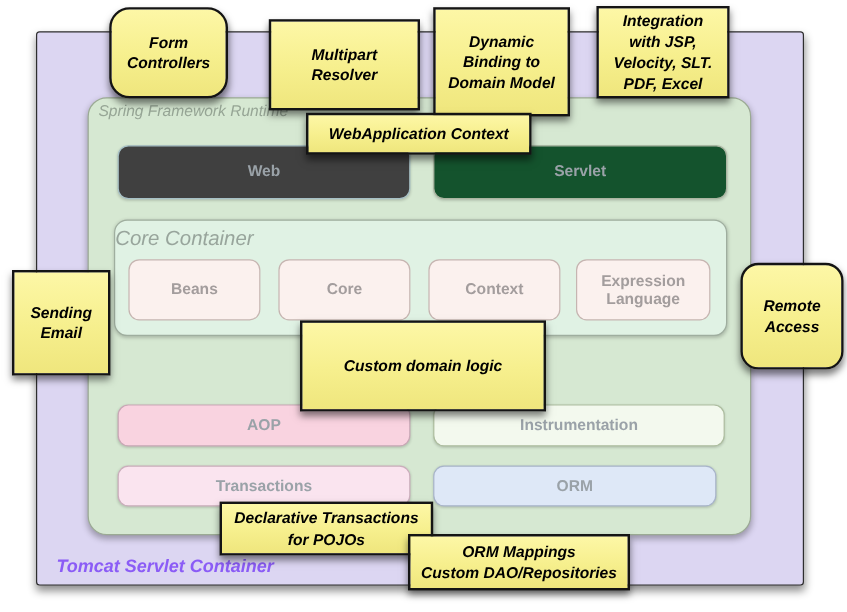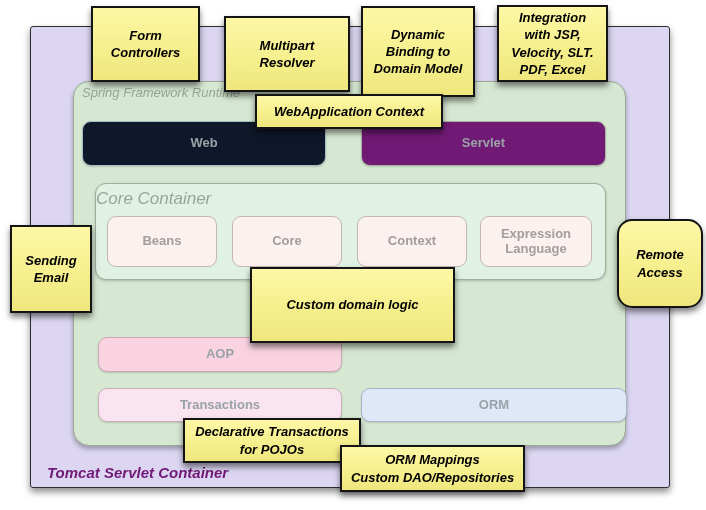--- a/index.html
+++ b/index.html
@@ -8,41 +8,41 @@
     font-family:"Liberation Sans","DejaVu Sans",sans-serif;
   }
   
   .tomcat{
     position:absolute;left:30px;top:26px;width:640px;height:462px;
     background:#dcd6f2;border:1.5px solid #2e2e2e;border-radius:3px;
     box-shadow:0 4px 7px rgba(0,0,0,.45);z-index:1;box-sizing:border-box;
   }
   .tomcat-label{
     position:absolute;left:47px;top:464px;z-index:4;
-    font-weight:bold;font-style:italic;font-size:15px;color:#701a75;
+    font-weight:bold;font-style:italic;font-size:15px;color:#8b5cf6;
   }
   
   .spring{
     position:absolute;left:73px;top:81px;width:553px;height:365px;
     background:#d6e8d2;border:1px solid #9baa94;border-radius:16px;
     box-shadow:0 3px 5px rgba(0,0,0,.3);z-index:2;box-sizing:border-box;
   }
   .spring-label{
     position:absolute;left:82px;top:85px;z-index:3;
     font-style:italic;font-size:13px;color:#96a595;
   }
   
   .module{
     position:absolute;display:flex;align-items:center;justify-content:center;
     border-radius:9px;font-weight:bold;font-size:13px;color:#9aa2a8;
     text-align:center;z-index:3;box-sizing:border-box;line-height:1.15;
     box-shadow:0 1px 2px rgba(0,0,0,.15);
   }
-  .web{left:82px;top:121px;width:244px;height:45px;background:#0f172a;border:1px solid #a6c0c6;}
-  .servlet{left:361px;top:121px;width:245px;height:45px;background:#701a75;border:1px solid #aab5a1;}
+  .web{left:98px;top:121px;width:244px;height:45px;background:#404040;border:1px solid #a6c0c6;}
+  .servlet{left:361px;top:121px;width:245px;height:45px;background:#14532d;border:1px solid #aab5a1;}
   .core-wrap{
     position:absolute;left:95px;top:183px;width:511px;height:97px;
     background:#e0f2e4;border:1px solid #9fae9f;border-radius:11px;
     z-index:3;box-sizing:border-box;box-shadow:0 1px 3px rgba(0,0,0,.2);
   }
   .core-title{
     position:absolute;left:0;top:5px;width:100%;text-align:left;
     font-style:italic;font-size:17px;color:#98a59c;
   }
   .subbox{
@@ -51,31 +51,31 @@
     font-weight:bold;font-size:13px;color:#a39d9d;text-align:center;line-height:1.15;
     box-sizing:border-box;
   }
   .beans{left:11px;width:110px;}
   .core{left:136px;width:110px;}
   .context{left:261px;width:110px;text-align:right;}
   .expr{left:384px;width:112px;}
   .aop{left:98px;top:337px;width:244px;height:35px;background:#f9d3e0;border:1px solid #c9a7b6;}
   .instr{left:361px;top:337px;width:243px;height:35px;background:#f3f9ee;border:1px solid #adbd9f;}
   .trans{left:98px;top:388px;width:244px;height:34px;background:#fae4ef;border:1px solid #cbadbc;text-align:right;}
-  .orm{left:361px;top:388px;width:266px;height:34px;background:#dee8f7;border:1px solid #a8b4ca;}
+  .orm{left:361px;top:388px;width:236px;height:34px;background:#dee8f7;border:1px solid #a8b4ca;}
   
   .note{
     position:absolute;z-index:10;box-sizing:border-box;padding:2px 3px;
     background:linear-gradient(180deg,#fdf7a6 0%,#f6ef8d 55%,#efe67d 100%);
     border:2px solid #141414;box-shadow:0 4px 6px rgba(0,0,0,.5);
     display:flex;align-items:center;justify-content:center;text-align:center;
     font-weight:bold;font-style:italic;font-size:13px;line-height:1.32;
     white-space:pre-line;color:#000;
   }
-  .n-form{left:91px;top:6px;width:109px;height:76px;}
+  .n-form{left:91px;top:6px;width:99px;height:76px;border-radius:17px;}
   .n-multipart{left:224px;top:6px;width:126px;height:76px;margin-top:10px;}
   .n-dynamic{left:361px;top:6px;width:114px;height:91px;}
   .n-integration{left:497px;top:5px;width:111px;height:77px;}
   .n-webapp{left:255px;top:94px;width:188px;height:35px;}
   .n-email{left:10px;top:225px;width:82px;height:88px;}
   .n-remote{left:617px;top:219px;width:86px;height:89px;border-radius:15px;}
   .n-custom{left:250px;top:267px;width:205px;height:76px;}
   .n-declarative{left:183px;top:418px;width:178px;height:45px;}
   .n-ormmap{left:340px;top:445px;width:185px;height:47px;}
 </style>
@@ -95,20 +95,21 @@
 
   <div class="core-wrap">
     <div class="core-title">Core Container</div>
     <div class="subbox beans">Beans</div>
     <div class="subbox core">Core</div>
     <div class="subbox context">Context</div>
     <div class="subbox expr">Expression Language</div>
   </div>
 
   <div class="module aop">AOP</div>
+  <div class="module instr">Instrumentation</div>
   <div class="module trans">Transactions</div>
   <div class="module orm">ORM</div>
 
   <div class="note n-form">Form
 Controllers</div>
   <div class="note n-multipart">Multipart
 Resolver</div>
   <div class="note n-dynamic">Dynamic
 Binding to
 Domain Model</div>

